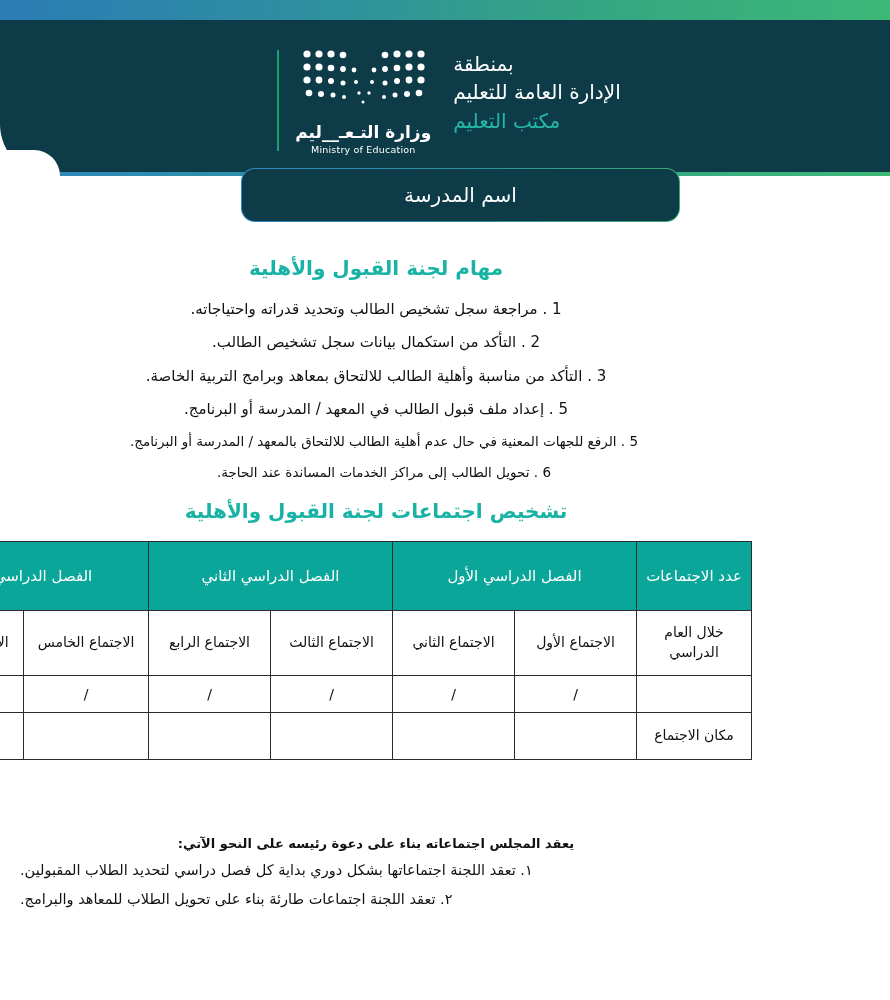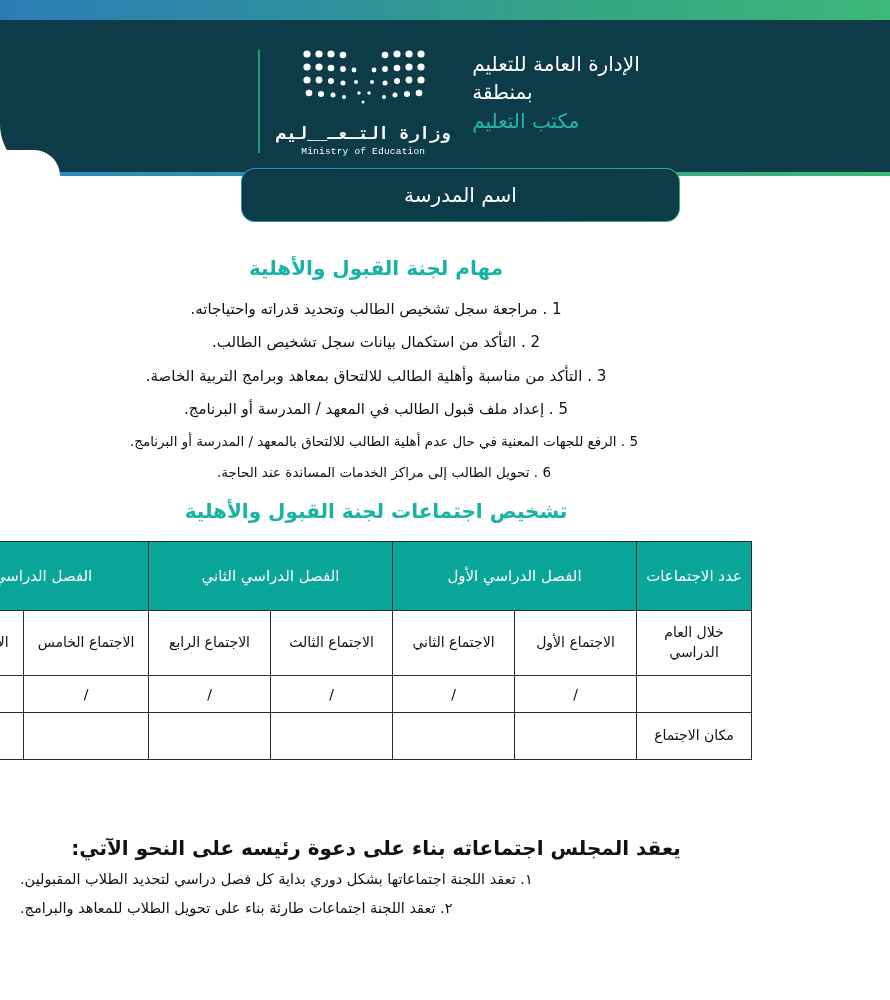--- a/index.html
+++ b/index.html
@@ -66,21 +66,20 @@
     justify-content: center;
     gap: 0px;
   }
 
   
   .logo {
     display: flex;
     flex-direction: row;
     align-items: stretch;
     padding-left: 8px;
-    font-family: Liberation Mono, monospace;
   }
   .logo-divider {
     width: 2px;
     background: #18a26f;
     margin: 4px 16px 4px 0;
     align-self: stretch;
   }
   .logo-main {
     display: flex;
     flex-direction: column;
@@ -222,21 +221,21 @@
     height: 24px;
   }
   table.meetings tr.place td {
     height: 34px;
   }
 
   
   .footer-note {
     text-align: center;
     font-weight: bold;
-    font-size: 20px;
+    font-size: 13px;
     color: #111111;
     margin: 76px 0 8px 0;
   }
   .rules-list {
     list-style: none;
     margin: 0;
     padding: 0;
   }
   .rules-list li {
     text-align: left;
@@ -249,22 +248,22 @@
 </style>
 </head>
 <body>
 
 <div class="top-strip"></div>
 
 <div class="header">
   <div class="header-inner">
 
     <div class="dept">
+      <div class="dept-line">بمنطقة</div>
       <div class="dept-line">الإدارة العامة للتعليم</div>
-      <div class="dept-line">بمنطقة</div>
       <div class="dept-office">مكتب التعليم</div>
     </div>
 
     <div class="logo">
       <div class="logo-main">
         <span class="logo-dots">
           <svg width="128" height="68" viewBox="0 0 128 68" xmlns="http://www.w3.org/2000/svg">
             <g fill="#ffffff">
 
               <circle cx="8" cy="8" r="3.6"></circle>

